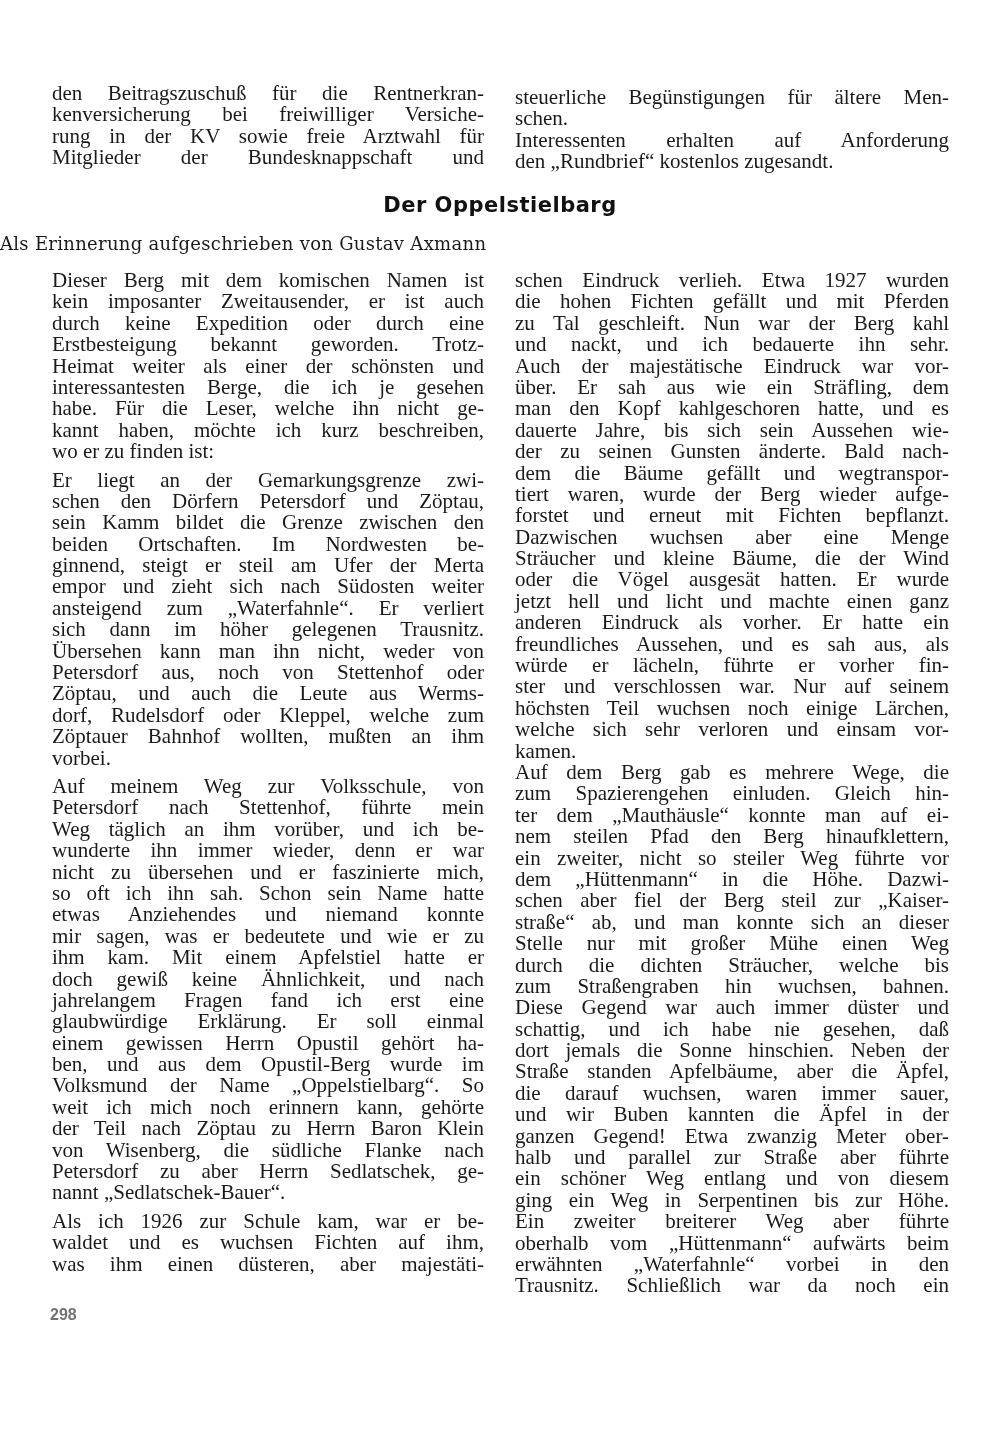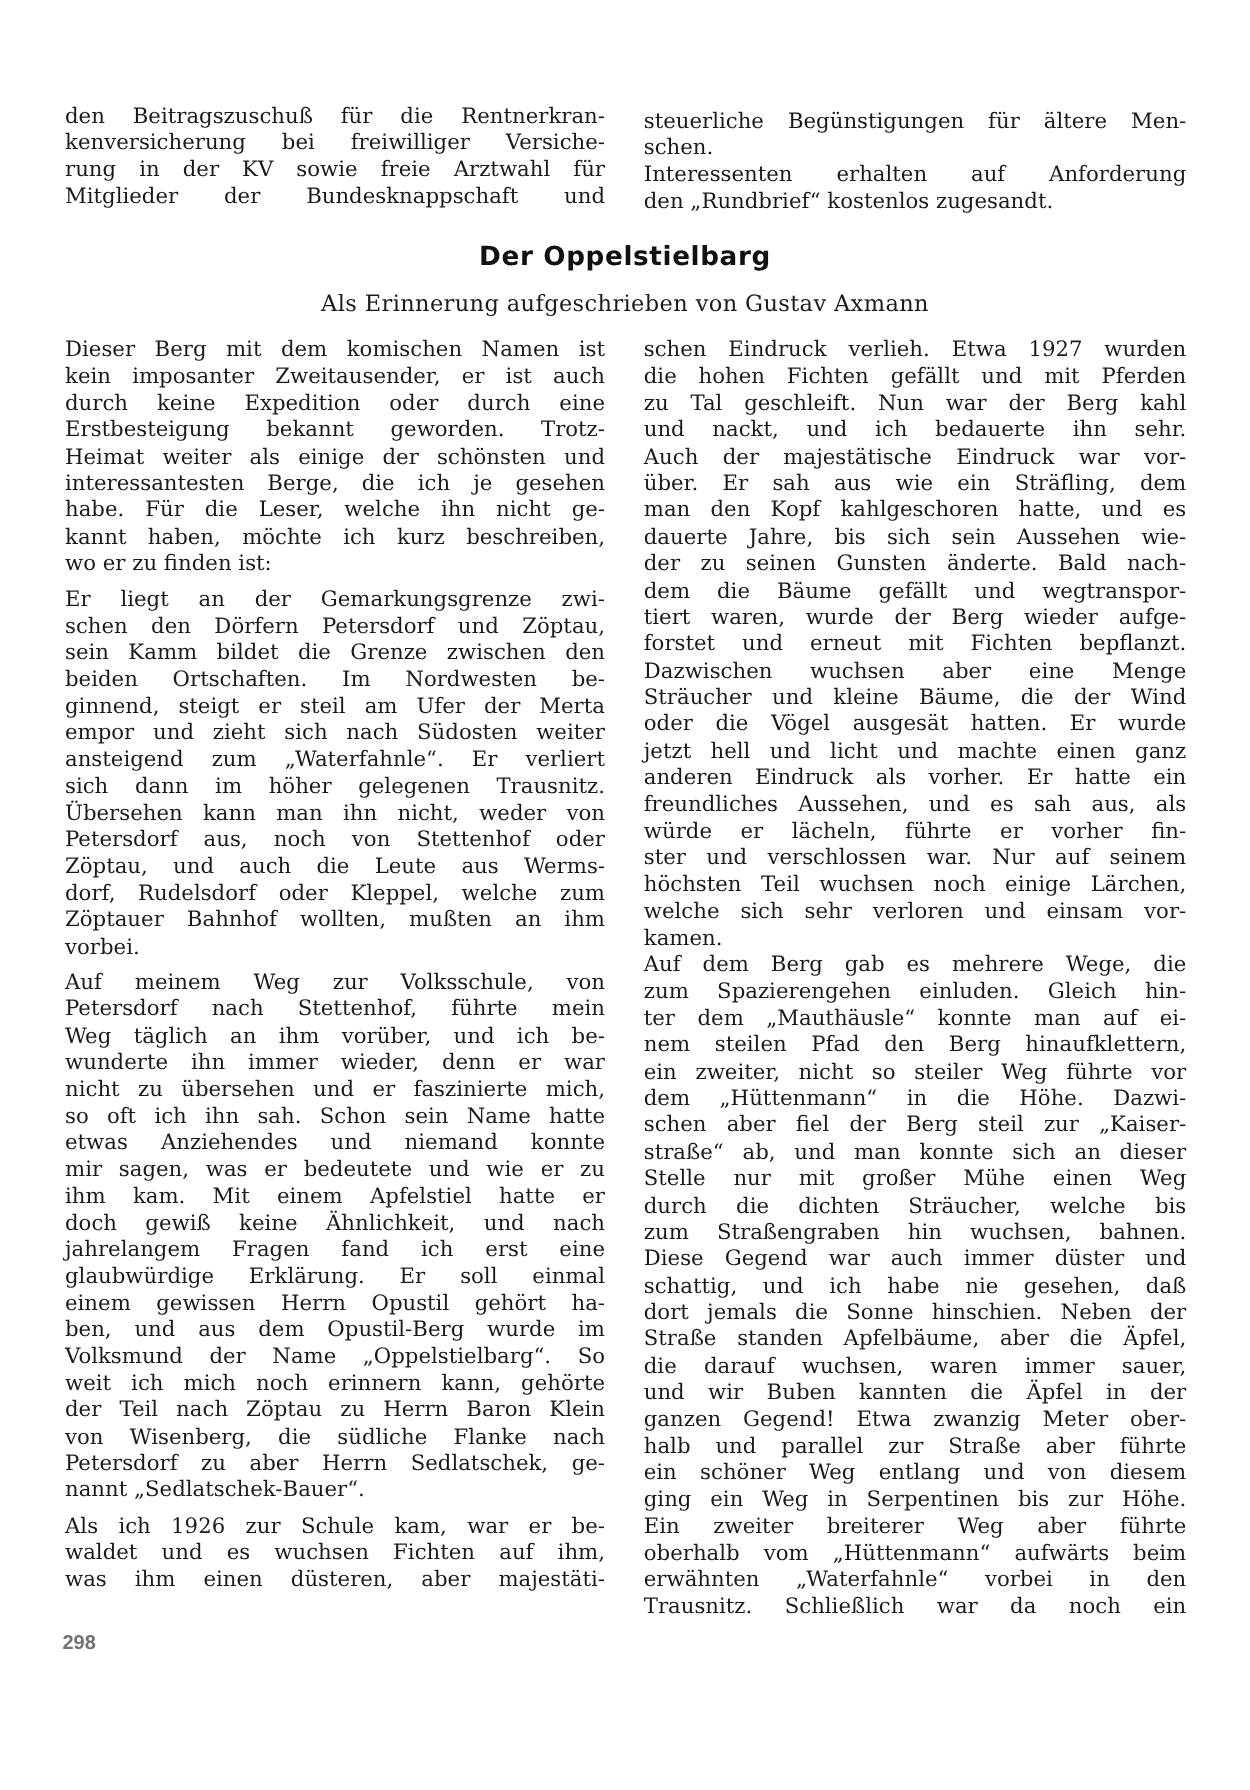--- a/index.html
+++ b/index.html
@@ -1,29 +1,29 @@
 <!DOCTYPE html>
 <html><head>
 <meta charset="utf-8">
 <style>
   html, body { margin: 0; padding: 0; background: #ffffff; }
   body { width: 1000px; height: 1432px; position: relative; overflow: hidden;
          font-family: "DejaVu Serif", "Liberation Serif", serif; color: #1a1a1a; }
-  .col { position: absolute; font-size: 17px; line-height: 21.4px; }
+  .col { position: absolute; font-size: 21px; line-height: 21.4px; font-family: Liberation Serif, serif; }
   .col-left { left: 52px; width: 432px; }
   .col-right { left: 515px; width: 434px; }
   .line { display: block; text-align: justify; text-align-last: justify; white-space: nowrap; height: 21.4px; }
   .line.last { text-align-last: left; }
   .para-gap { height: 7px; }
   .top-left { top: 83px; }
   .top-right { top: 87px; }
   .title { position: absolute; top: 193px; left: 0; width: 1000px; text-align: center;
            font-family: "DejaVu Sans", "Liberation Sans", sans-serif; font-weight: bold;
            font-size: 21px; letter-spacing: 0.5px; color: #111; }
-  .subtitle { position: absolute; top: 233px; left: 0; width: 1000px; text-align: center;
+  .subtitle { position: absolute; top: 233px; left: 0; width: 1000px; text-align: left;
               font-size: 18px; letter-spacing: 0.3px; }
   .body-left { top: 270px; }
   .body-right { top: 270px; }
   .page-number { position: absolute; top: 1306px; left: 50px; font-size: 16px;
                  font-family: "Liberation Sans", sans-serif; font-weight: bold; color: #737373; }
 </style>
 </head>
 <body>
 
 <div class="col col-left top-left">
@@ -46,21 +46,21 @@
 
 <div class="title">Der Oppelstielbarg</div>
 <div class="subtitle">Als Erinnerung aufgeschrieben von Gustav Axmann</div>
 
 <div class="col col-left body-left">
   <p style="margin:0">
     <span class="line">Dieser Berg mit dem komischen Namen ist</span>
     <span class="line">kein imposanter Zweitausender, er ist auch</span>
     <span class="line">durch keine Expedition oder durch eine</span>
     <span class="line">Erstbesteigung bekannt geworden. Trotz-</span>
-    <span class="line">Heimat weiter als einige der schönsten und</span>
+    <span class="line">Heimat weiter als einer der schönsten und</span>
     <span class="line">interessantesten Berge, die ich je gesehen</span>
     <span class="line">habe. Für die Leser, welche ihn nicht ge-</span>
     <span class="line">kannt haben, möchte ich kurz beschreiben,</span>
     <span class="line last">wo er zu finden ist:</span>
   </p>
   <div class="para-gap"></div>
   <p style="margin:0">
     <span class="line">Er liegt an der Gemarkungsgrenze zwi-</span>
     <span class="line">schen den Dörfern Petersdorf und Zöptau,</span>
     <span class="line">sein Kamm bildet die Grenze zwischen den</span>

